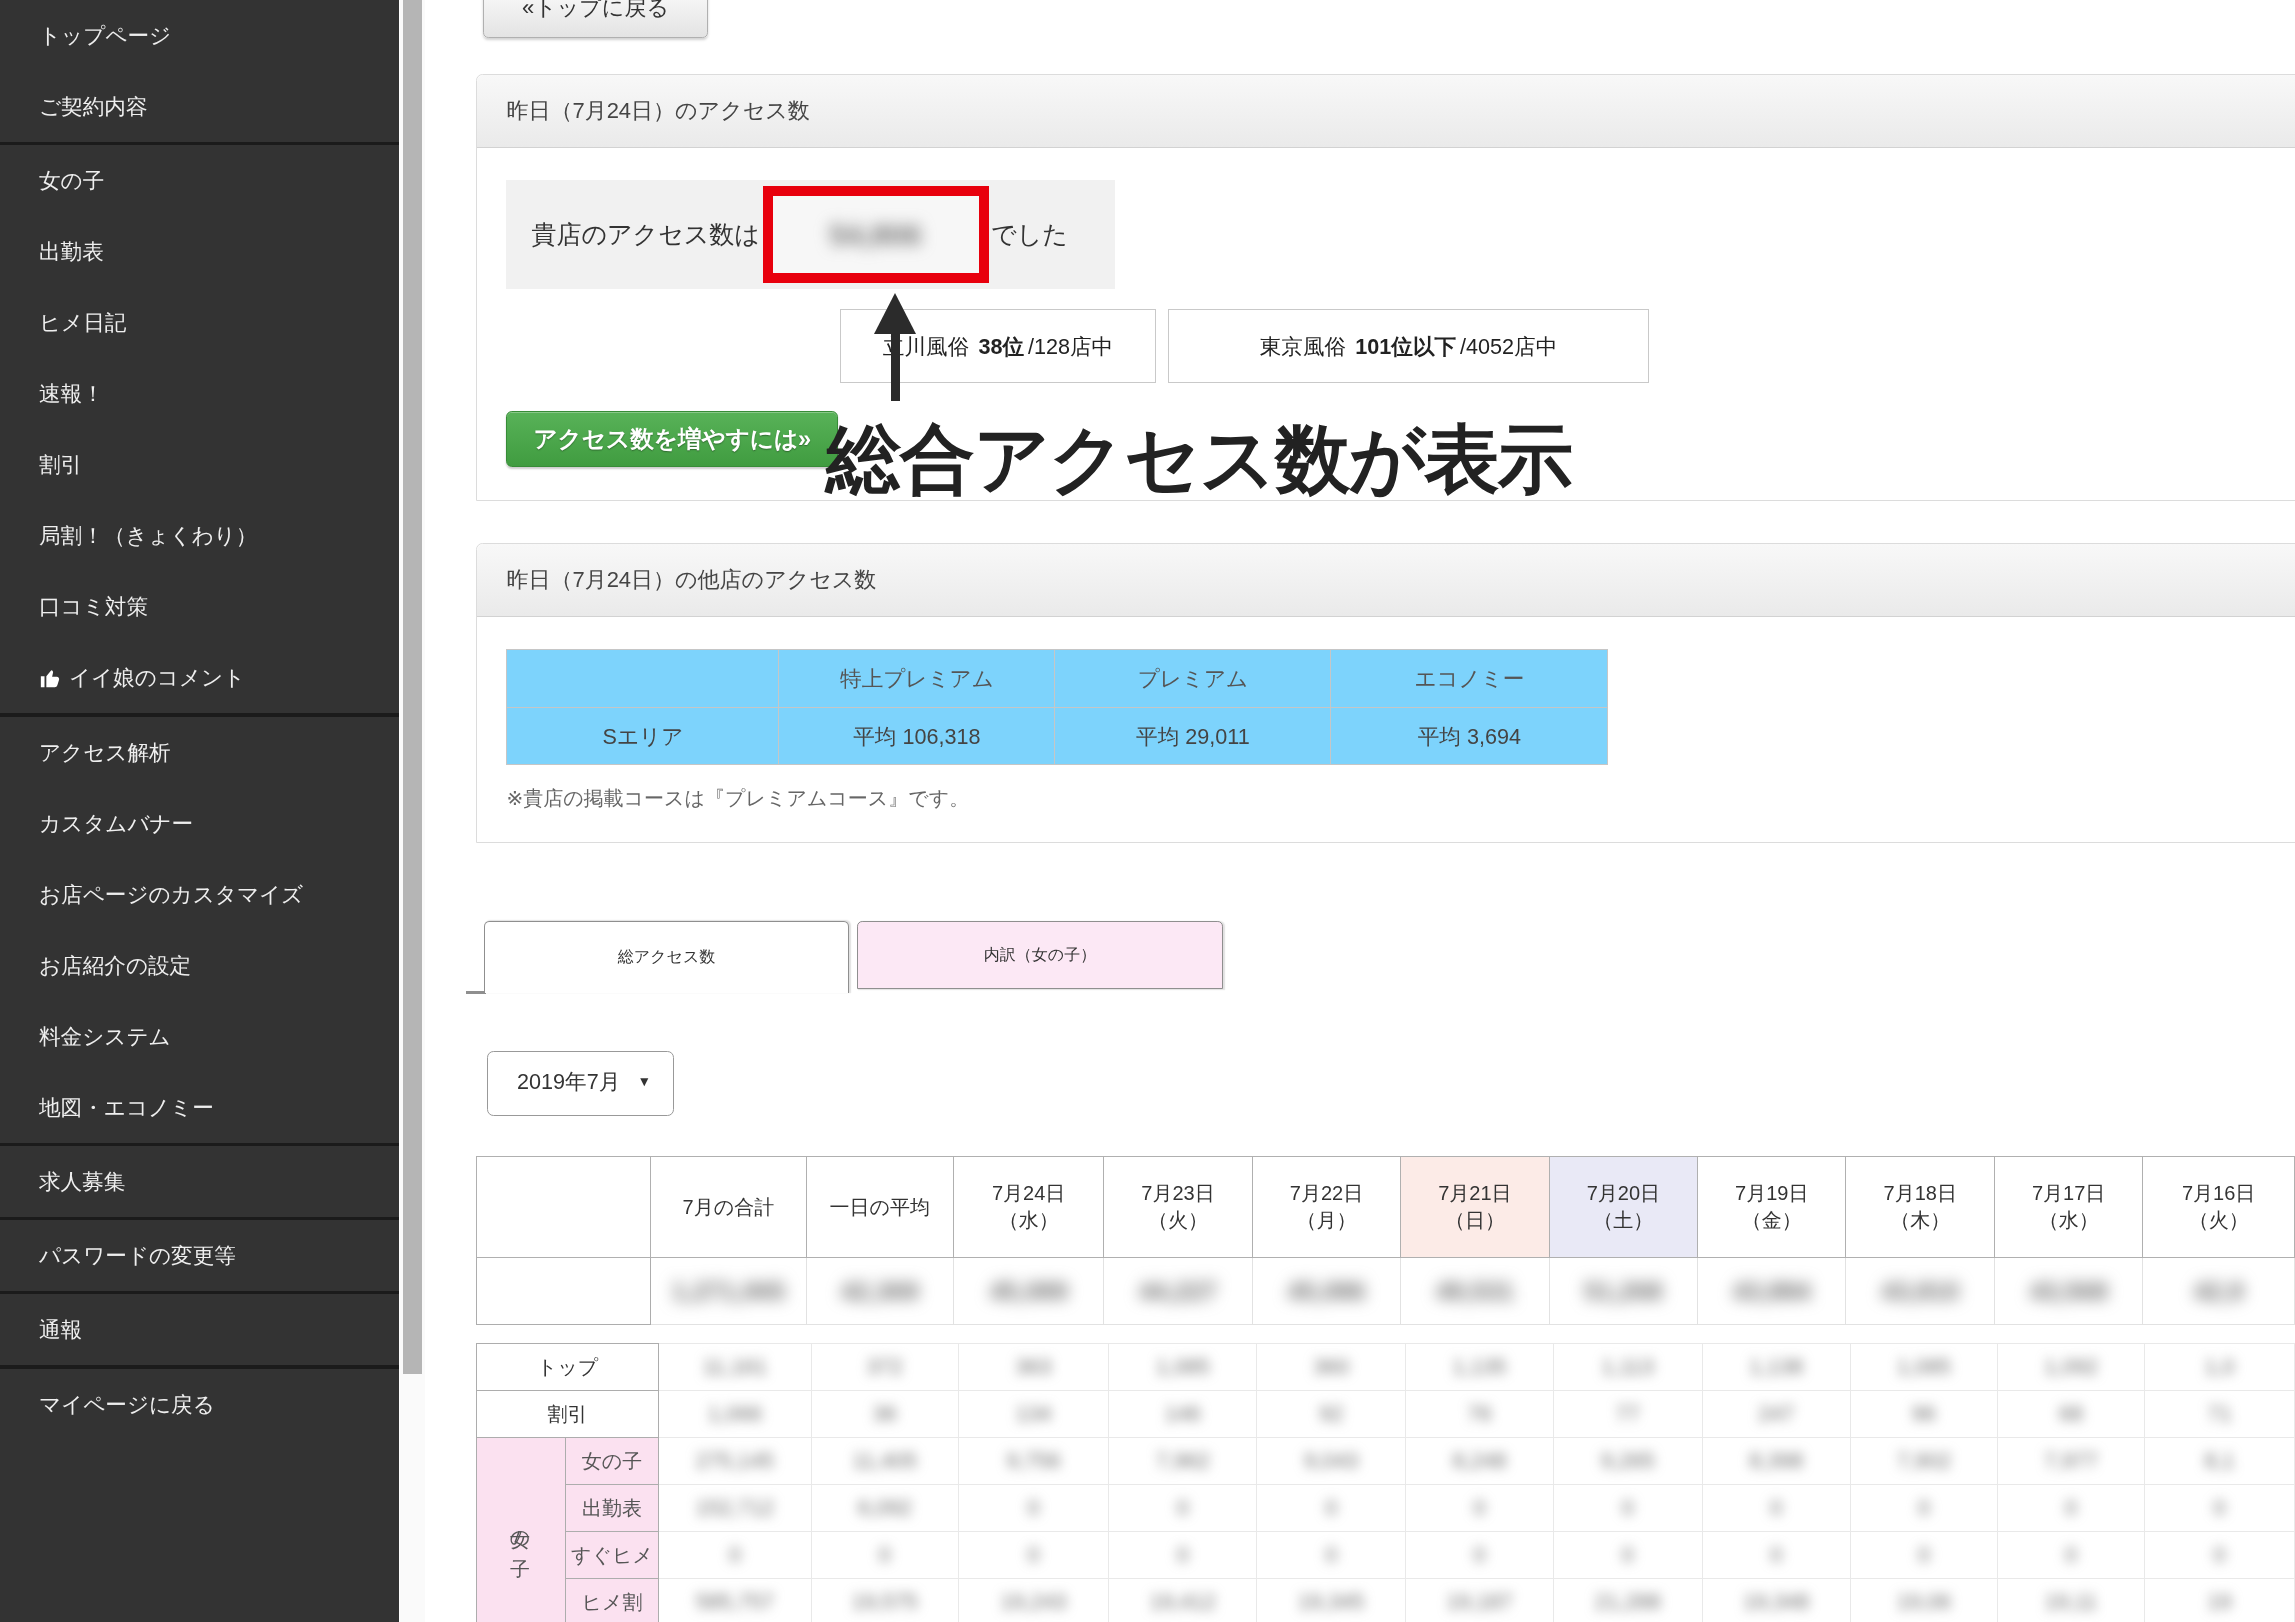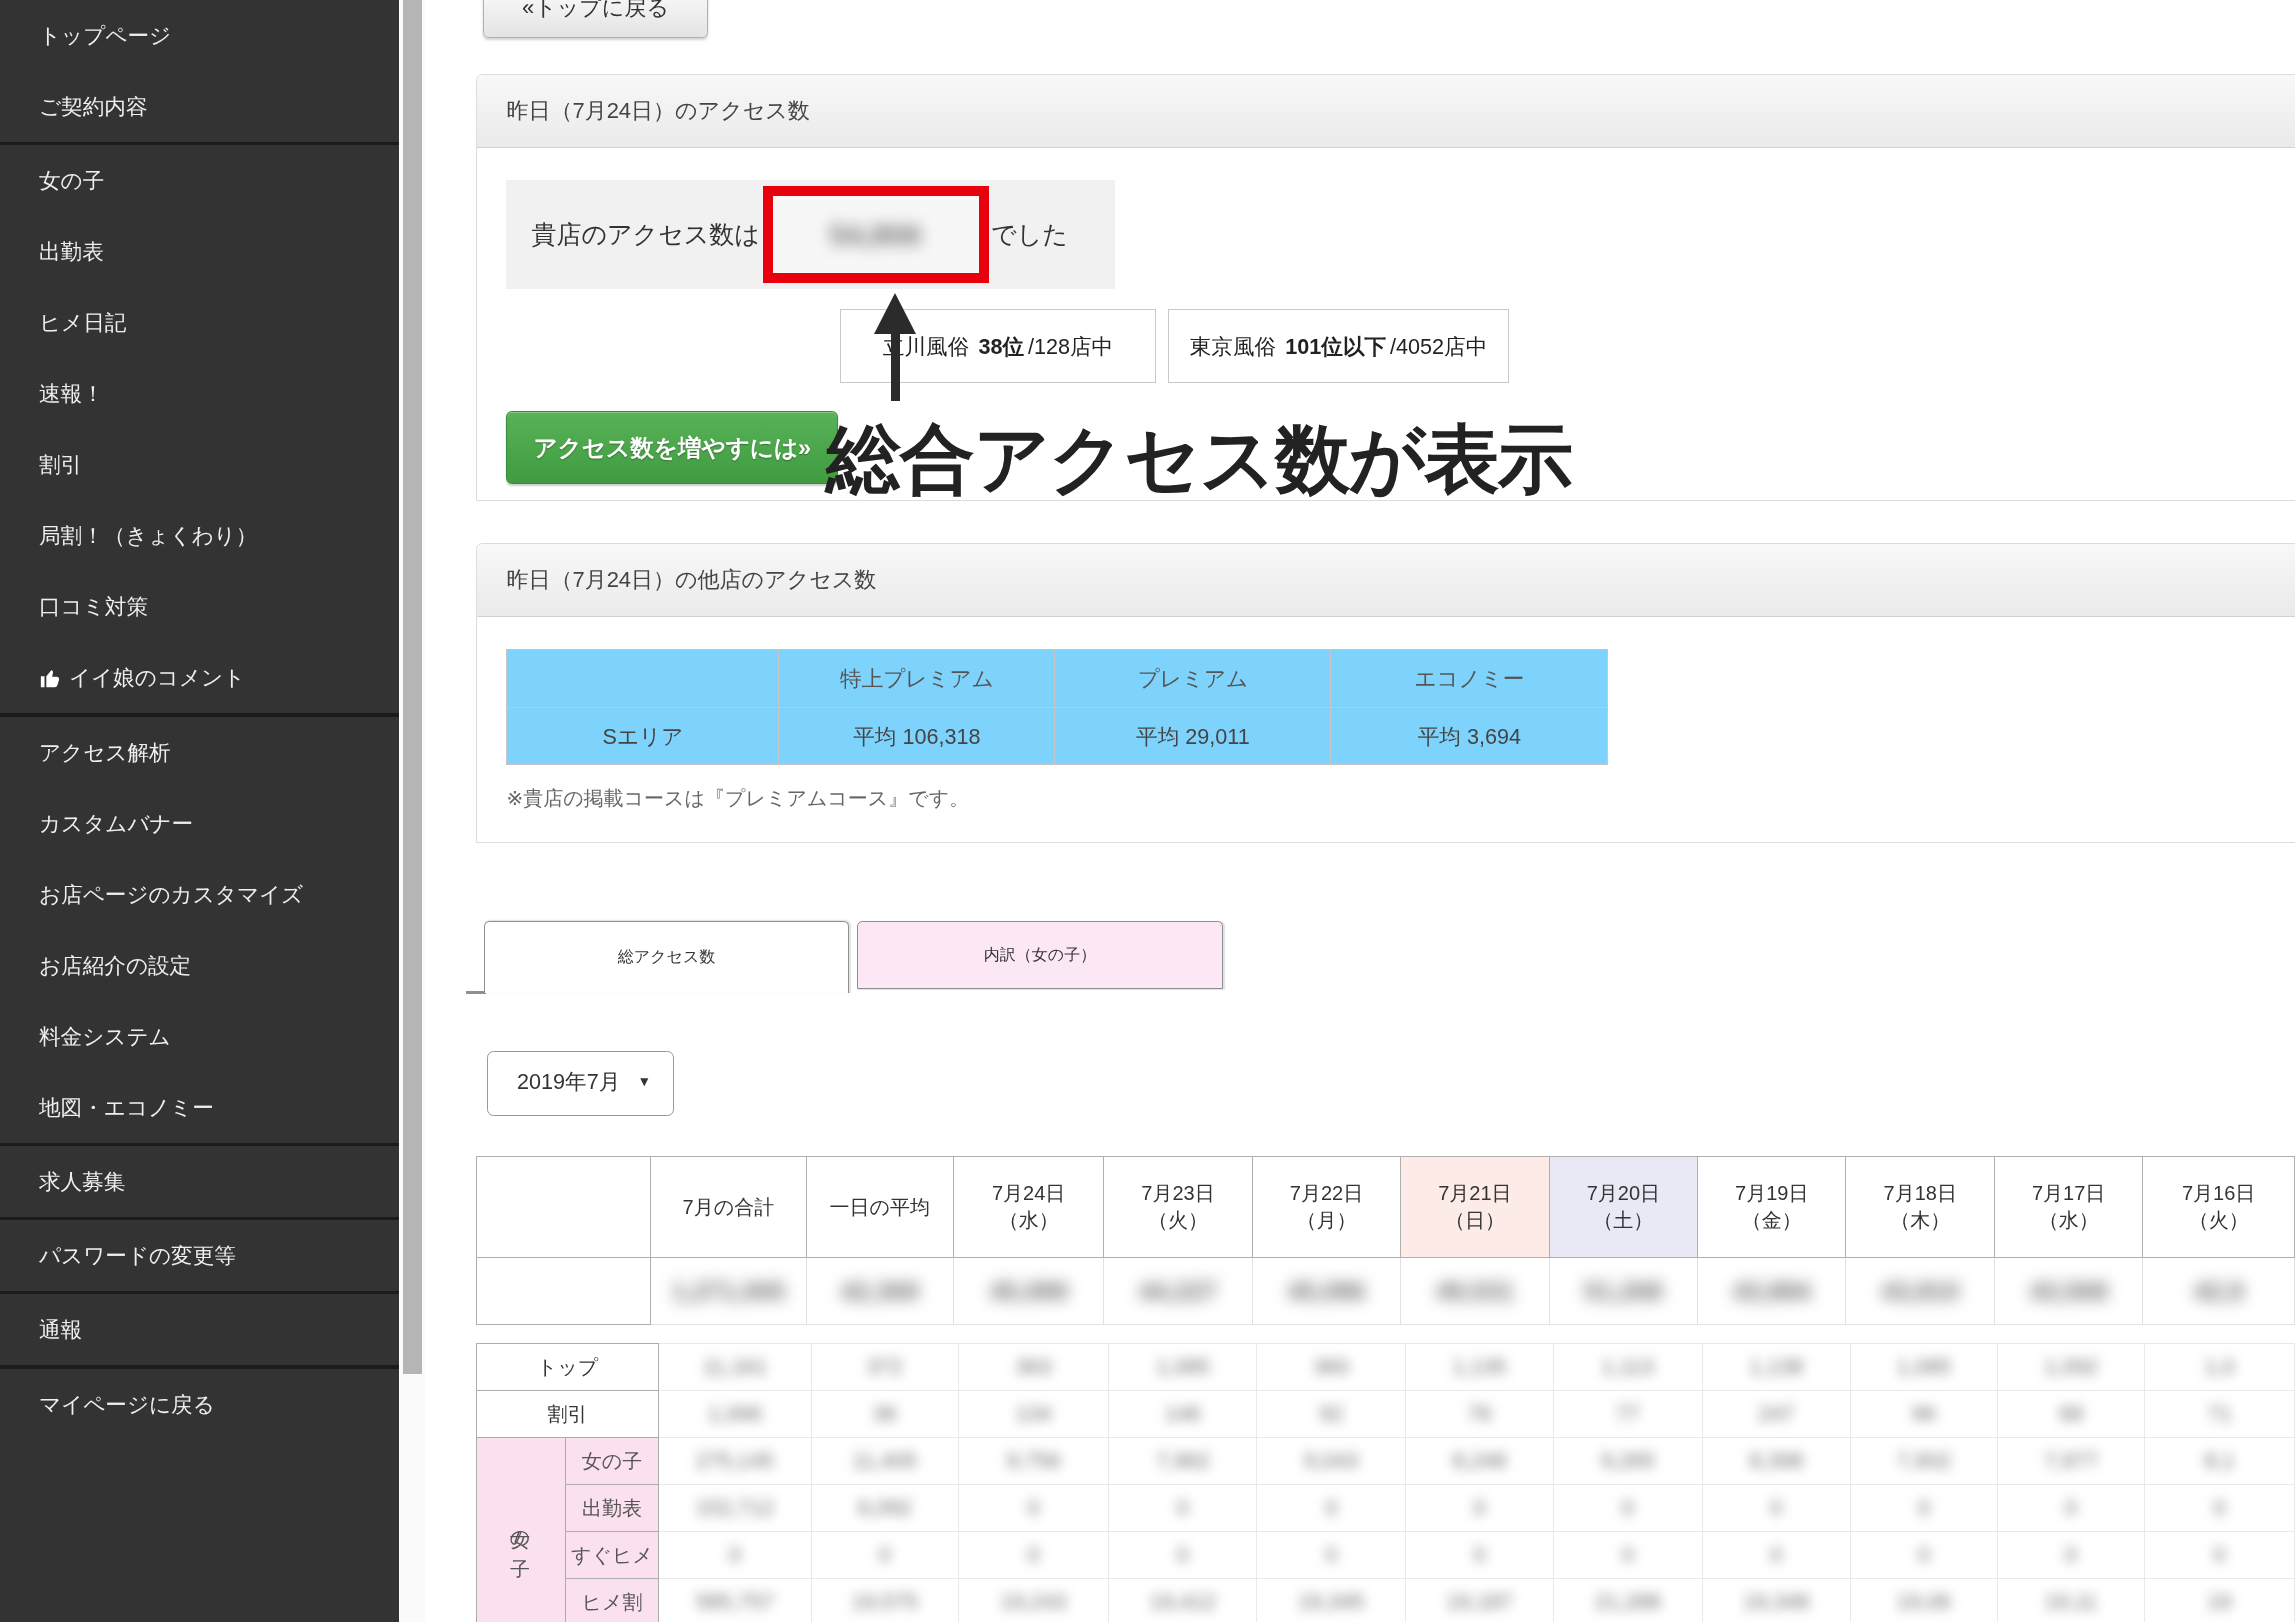--- a/index.html
+++ b/index.html
@@ -33,22 +33,22 @@
   #access-box{position:absolute;left:29.4px;top:105px;width:609px;height:109px;background:#f1f1f1;
     display:flex;align-items:center;padding-left:25px;font-size:25px;color:#333;white-space:nowrap;}
   #masked-count{width:226px;height:97px;border:10.5px solid #e8000d;background:#f7f7f7;margin:0 2.6px;
     display:flex;align-items:center;justify-content:center;overflow:hidden;}
   #masked-count span{font-size:30px;font-weight:bold;color:#707070;filter:blur(7.2px);}
   .rank-box{position:absolute;top:234px;height:74px;background:#fff;border:0.7px solid #c9c9c9;
     display:flex;align-items:center;justify-content:center;font-size:21.6px;color:#222;white-space:nowrap;}
   .rank-box b{margin:0 3.9px 0 9.2px;}
   #rank1{left:29.4px;width:321px;}
   #rank2{left:363px;width:316px;}
-  #rank3{left:691px;width:341px;}
-  #increase-btn{position:absolute;left:29.4px;top:336px;width:332px;height:73px;
+  #rank3{left:691px;width:481px;}
+  #increase-btn{position:absolute;left:29.4px;top:336px;width:332px;height:56px;
     background:linear-gradient(#58b258,#409c40);border:0.7px solid #378c37;border-radius:5.9px;
     box-shadow:inset 0 0.7px 0 rgba(255,255,255,.4),0 1.3px 2px rgba(0,0,0,.2);
     display:flex;align-items:center;justify-content:center;font-size:23.6px;font-weight:bold;color:#fff;
     text-shadow:0 0.7px 1.3px rgba(0,0,0,.35);cursor:pointer;}
 
   
   #arrow-head{position:absolute;left:874px;top:293px;width:0;height:0;z-index:6;
     border-left:21.6px solid transparent;border-right:21.6px solid transparent;border-bottom:41px solid #2b2b2b;}
   #arrow-shaft{position:absolute;left:891px;top:330px;width:9.2px;height:71px;background:#2b2b2b;z-index:6;}
   #annotation{position:absolute;left:826px;top:410px;font-size:75px;font-weight:800;color:#222;

